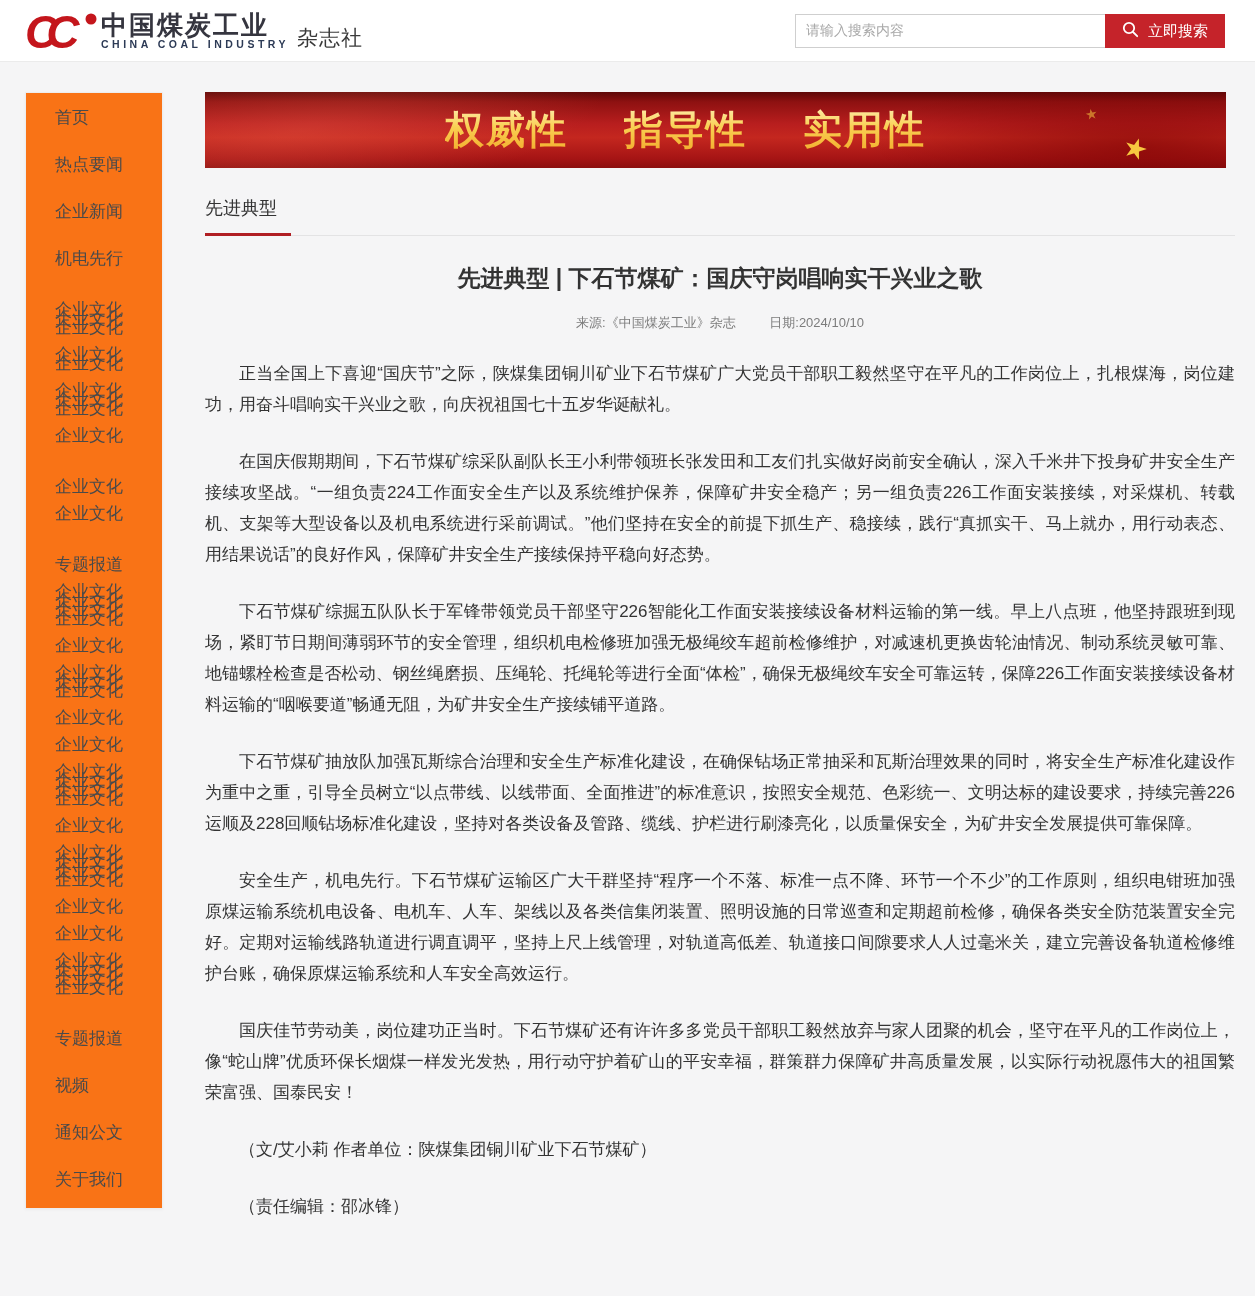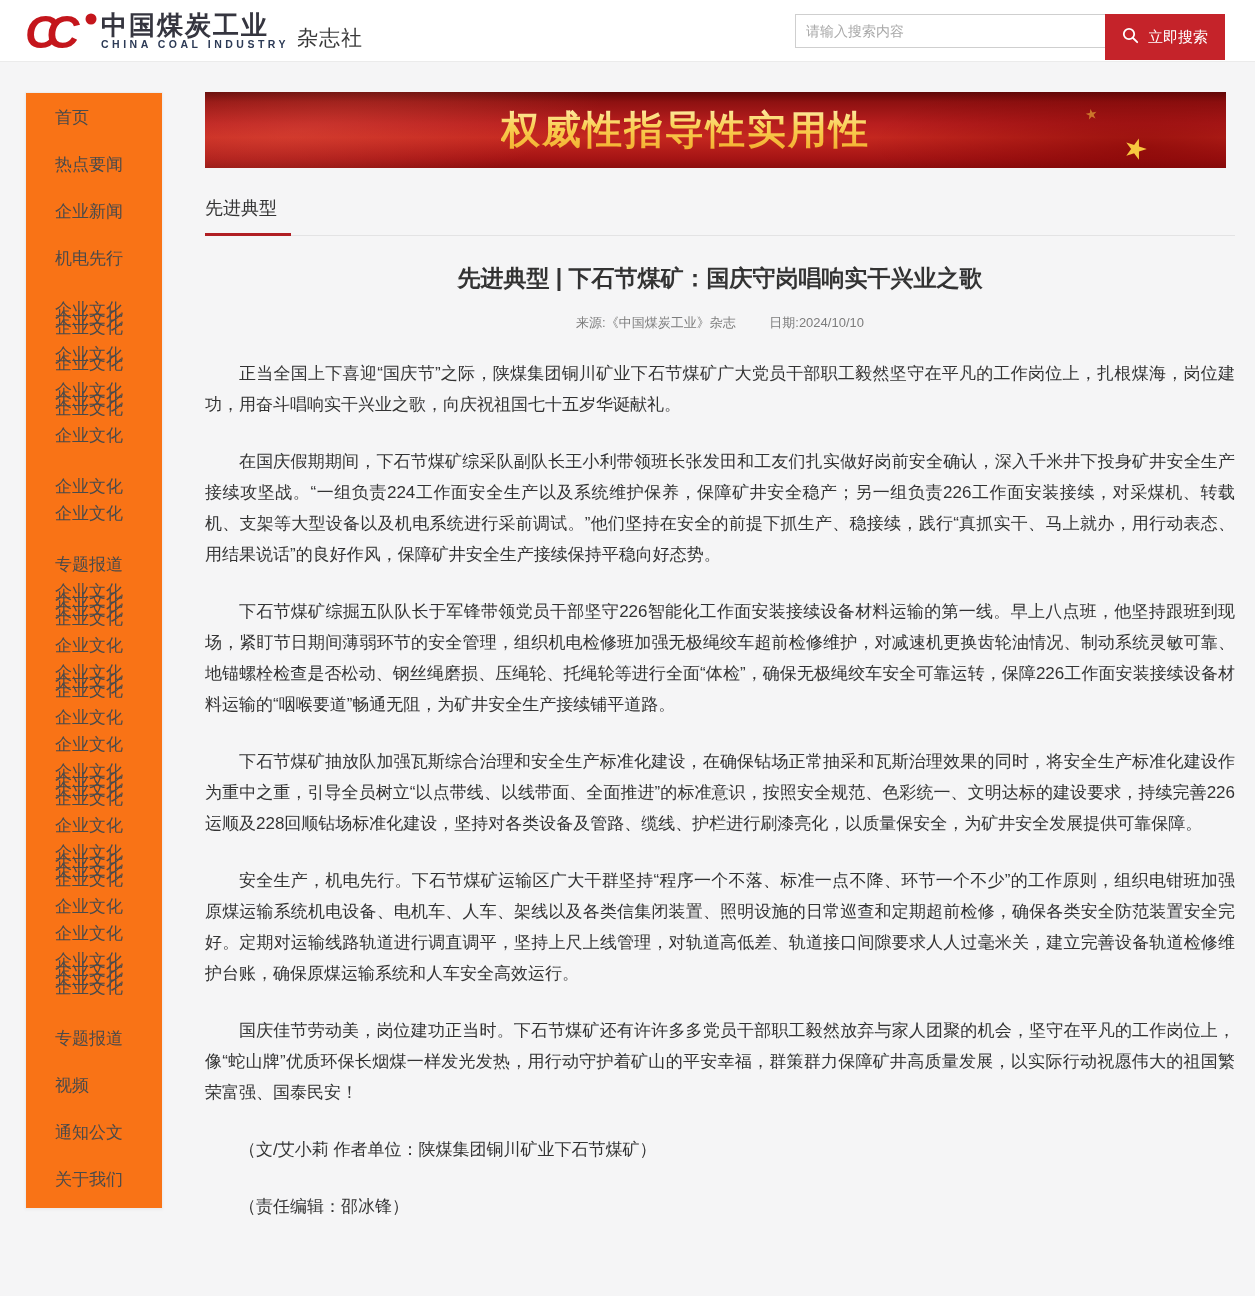--- a/index.html
+++ b/index.html
@@ -18,25 +18,25 @@
   .logo { position:absolute; left:27px; top:6px; display:flex; align-items:center; cursor:pointer; }
   .logo-mark { width:74px; height:50px; position:relative; }
   .logo-cn { font-size:26px; font-weight:bold; color:#35353f; letter-spacing:2px; line-height:26px; }
   .logo-en { font-size:10.5px; font-weight:bold; color:#2c3a55; letter-spacing:3.5px; line-height:13px; }
   .logo-suffix { font-family:"Liberation Serif","DejaVu Serif",serif; font-size:21px; color:#3a3a3a; margin-left:8px; margin-top:14px; letter-spacing:1px; }
 
   .search-wrap { position:absolute; right:30px; top:14px; display:flex; }
   .search-input {
     width:310px; height:34px; border:1px solid #cfcfcf; border-right:none;
     padding:0 10px; font-size:14px; color:#333; outline:none;
-    font-family:Liberation Sans, sans-serif;
+    font-family:Liberation Mono, monospace;
   }
   .search-input::placeholder { color:#a9a9a9; }
   .search-btn {
-    width:120px; height:46px; background:#c5232a; color:#fff; border:none;
+    width:120px; height:34px; background:#c5232a; color:#fff; border:none;
     font-size:15px; display:flex; align-items:center; justify-content:center; gap:9px;
     cursor:pointer; font-family:"Liberation Sans","DejaVu Sans",sans-serif;
   }
 
   
   .page { position:relative; }
 
   .sidebar {
     position:absolute; left:25px; top:30px; width:138px;
     background:#f97316; border:1px solid #ededee; box-shadow:0 1px 3px rgba(0,0,0,.04);
@@ -62,21 +62,21 @@
   }
   .banner:before {
     content:""; position:absolute; left:-60px; top:-40px; width:520px; height:160px;
     background:radial-gradient(ellipse at 30% 40%, rgba(255,120,90,.25), transparent 60%);
     transform:rotate(-8deg);
   }
   .banner:after {
     content:""; position:absolute; right:-40px; top:-30px; width:420px; height:170px;
     background:radial-gradient(ellipse at 70% 50%, rgba(120,0,0,.55), transparent 65%);
   }
-  .slogans { display:flex; padding-right:60px; position:relative; z-index:2; }
+  .slogans { display:flex; gap:56px; padding-right:60px; position:relative; z-index:2; }
   .slogan {
     font-size:39px; font-weight:bold; letter-spacing:2px;
     color:#f8c93e;
     background:linear-gradient(180deg,#ffeeb0 5%,#f9cf52 45%,#f2a92a 95%);
     -webkit-background-clip:text; background-clip:text; -webkit-text-fill-color:transparent;
   }
   .banner-star { position:absolute; right:78px; top:40px; font-size:28px; color:#f7c840; transform:rotate(18deg); z-index:1; }
   .banner-star.small { right:128px; top:14px; font-size:14px; opacity:.55; transform:rotate(-10deg); }
 
   

